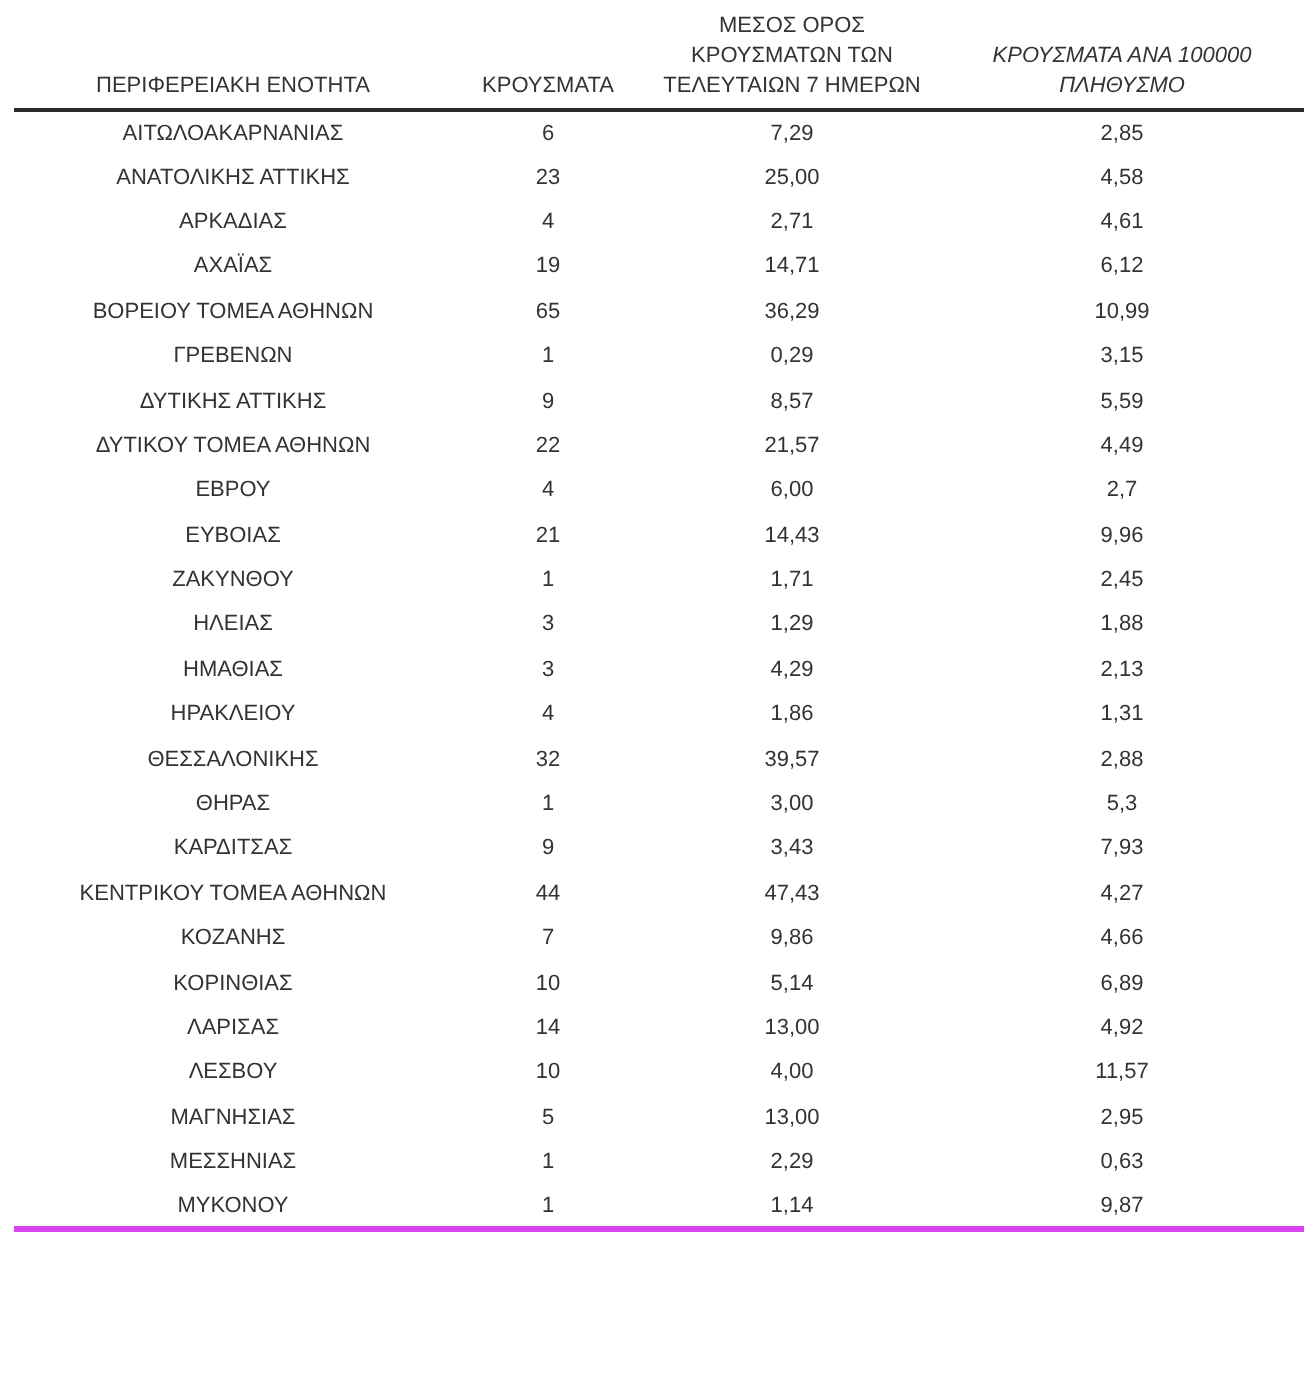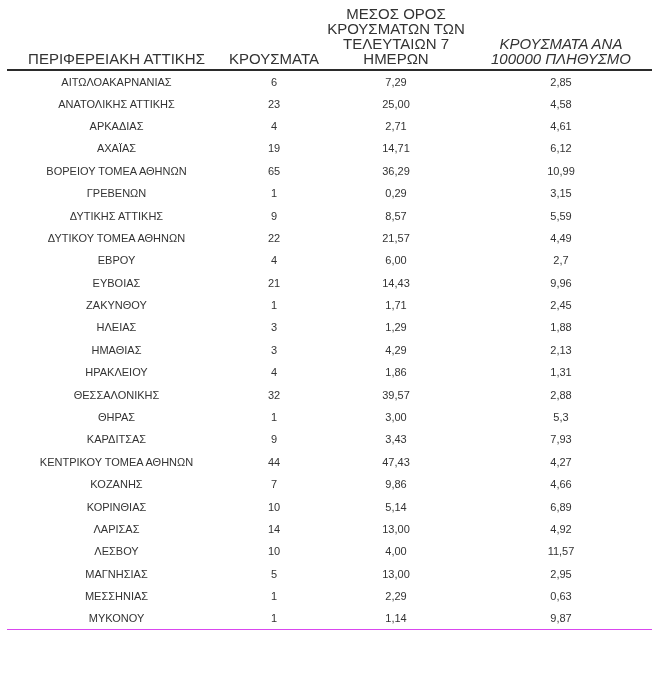--- a/index.html
+++ b/index.html
@@ -22,21 +22,21 @@
     border-collapse: collapse;
     table-layout: fixed;
   }
   table.cases-table col.c1 { width: 219px; }
   table.cases-table col.c2 { width: 96px;  }
   table.cases-table col.c3 { width: 148px; }
   table.cases-table col.c4 { width: 182px; }
 
   thead th {
     font-weight: normal;
-    font-size: 15px;
+    font-size: 11px;
     line-height: 15px;
     vertical-align: bottom;
     text-align: center;
     padding: 0 2px 3px 2px;
     border-bottom: 2px solid #2b2b2b;
     color: #333333;
     white-space: normal;
   }
   thead th .hdr-inner { display: inline-block; }
   thead th:nth-child(3) .hdr-inner { max-width: 142px; }
@@ -45,37 +45,37 @@
   tbody td {
     font-size: 11px;
     text-align: center;
     height: 22.4px;
     vertical-align: middle;
     padding: 0 2px;
     color: #333333;
     white-space: nowrap;
     overflow: hidden;
   }
-  tbody tr:last-child td { border-bottom: 1px solid #d946ef; }
+  tbody tr:last-child td { border-bottom: 3px solid #d946ef; }
 </style>
 </head>
 <body>
 
 <div class="page">
   <table class="cases-table">
     <colgroup>
       <col class="c1">
         <col class="c2">
         <col class="c3">
         <col class="c4">
     </colgroup>
     <thead>
       <tr>
         <th>
-          <span class="hdr-inner">ΠΕΡΙΦΕΡΕΙΑΚΗ ΑΤΤΙΚΗΣ</span>
+          <span class="hdr-inner">ΠΕΡΙΦΕΡΕΙΑΚΗ ΕΝΟΤΗΤΑ</span>
         </th>
         <th>
           <span class="hdr-inner">ΚΡΟΥΣΜΑΤΑ</span>
         </th>
         <th>
           <span class="hdr-inner">ΜΕΣΟΣ ΟΡΟΣ ΚΡΟΥΣΜΑΤΩΝ ΤΩΝ ΤΕΛΕΥΤΑΙΩΝ 7 ΗΜΕΡΩΝ</span>
         </th>
         <th>
           <span class="hdr-inner">ΚΡΟΥΣΜΑΤΑ ΑΝΑ 100000 ΠΛΗΘΥΣΜΟ</span>
         </th>

